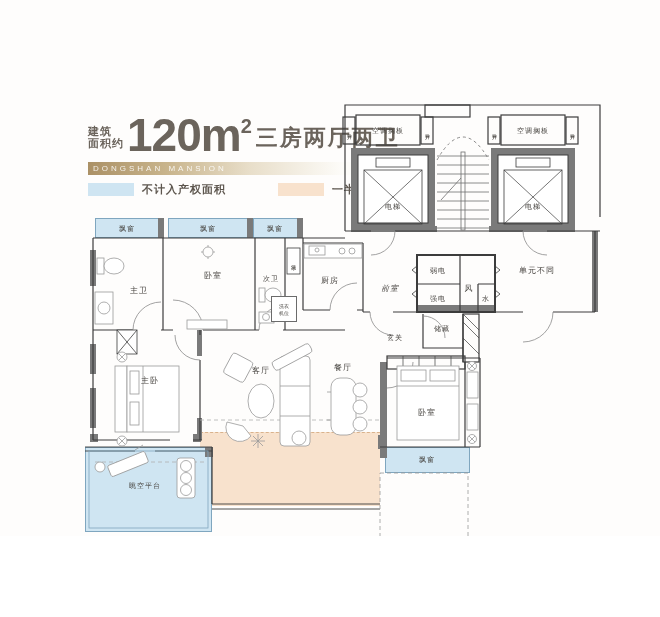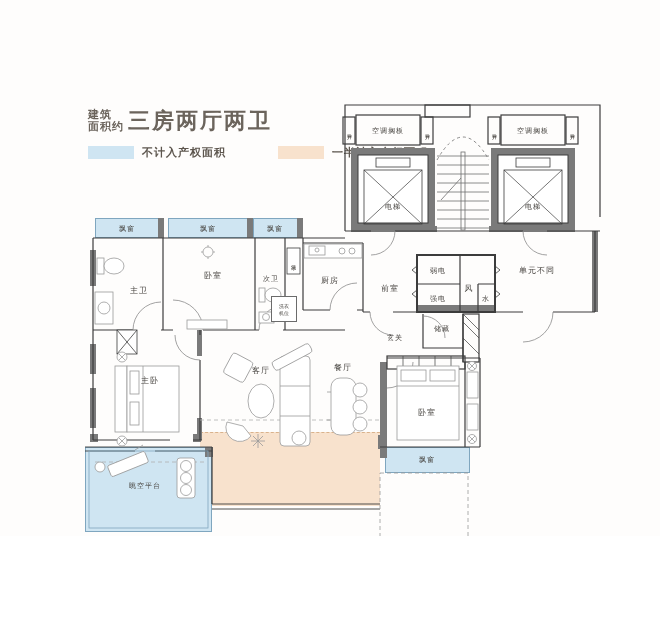--- a/index.html
+++ b/index.html
@@ -43,22 +43,24 @@
 <body>
 
 <div class="stage">
 
   <div class="header">
     <div class="titlerow">
       <div class="area-label">
         <span>建筑</span><br>
         <span>面积约</span>
       </div>
+      <div class="area-value"><span>120m</span><sup>2</sup></div>
       <div class="title-suffix">三房两厅两卫</div>
     </div>
+    <div class="brand-band"><span>DONGSHAN MANSION</span></div>
     <div class="legend">
       <span class="swatch blue"></span>
       <span class="legend-label">不计入产权面积</span>
       <span class="swatch orange"></span>
       <span class="legend-label">一半计入产权面积</span>
     </div>
   </div>
 
   <div class="plan">
 
@@ -293,21 +295,21 @@
     <div class="lbl s7" style="left:200px;top:128px;">飘窗</div>
     <div class="lbl" style="left:64px;top:190px;">主卫</div>
     <div class="lbl" style="left:138px;top:175px;">卧室</div>
     <div class="lbl s7" style="left:196px;top:178px;">次卫</div>
     <div class="lbl" style="left:255px;top:180px;text-align:right;">厨房</div>
     <div class="lbl vert" style="left:218px;top:161px;">冰箱</div>
     <div class="washerbox">
       <div>洗衣</div>
       <div>机位</div>
     </div>
-    <div class="lbl" style="left:315px;top:188px;">前室</div>
+    <div class="lbl" style="left:315px;top:188px;font-style:italic;">前室</div>
     <div class="lbl s7" style="left:363px;top:170px;">弱电</div>
     <div class="lbl s7" style="left:363px;top:198px;">强电</div>
     <div class="lbl" style="left:394px;top:188px;">风</div>
     <div class="lbl s7" style="left:411px;top:198px;">水</div>
     <div class="lbl" style="left:462px;top:170px;">单元不同</div>
     <div class="lbl s7" style="left:320px;top:237px;">玄关</div>
     <div class="lbl s7" style="left:367px;top:228px;">储藏</div>
     <div class="lbl" style="left:186px;top:270px;">客厅</div>
     <div class="lbl" style="left:268px;top:267px;">餐厅</div>
     <div class="lbl" style="left:75px;top:280px;">主卧</div>

